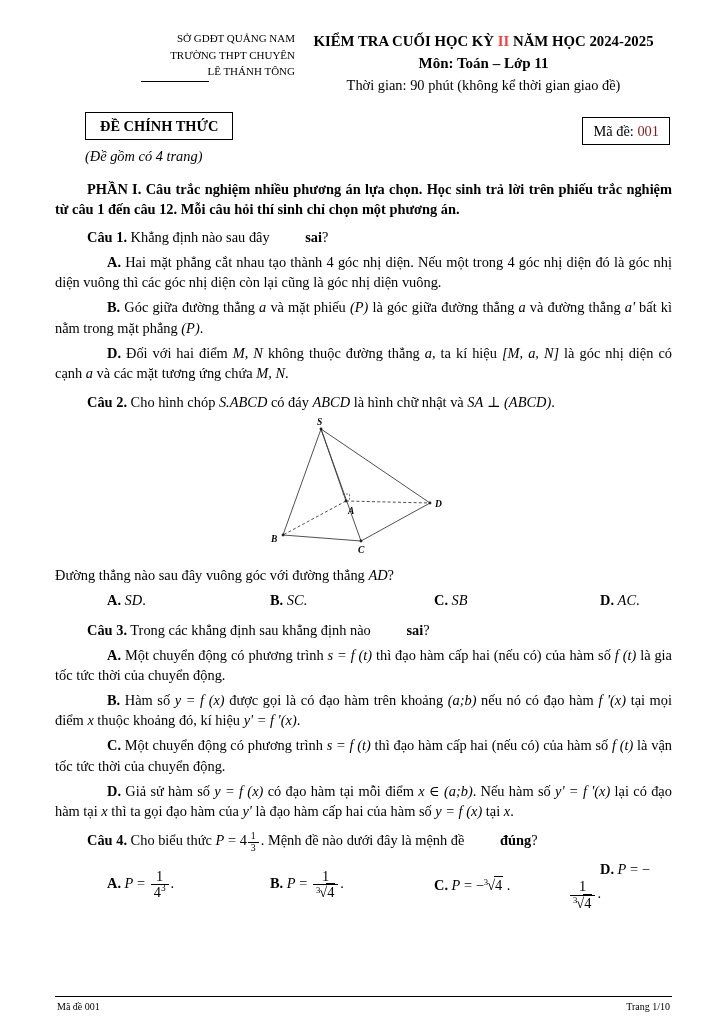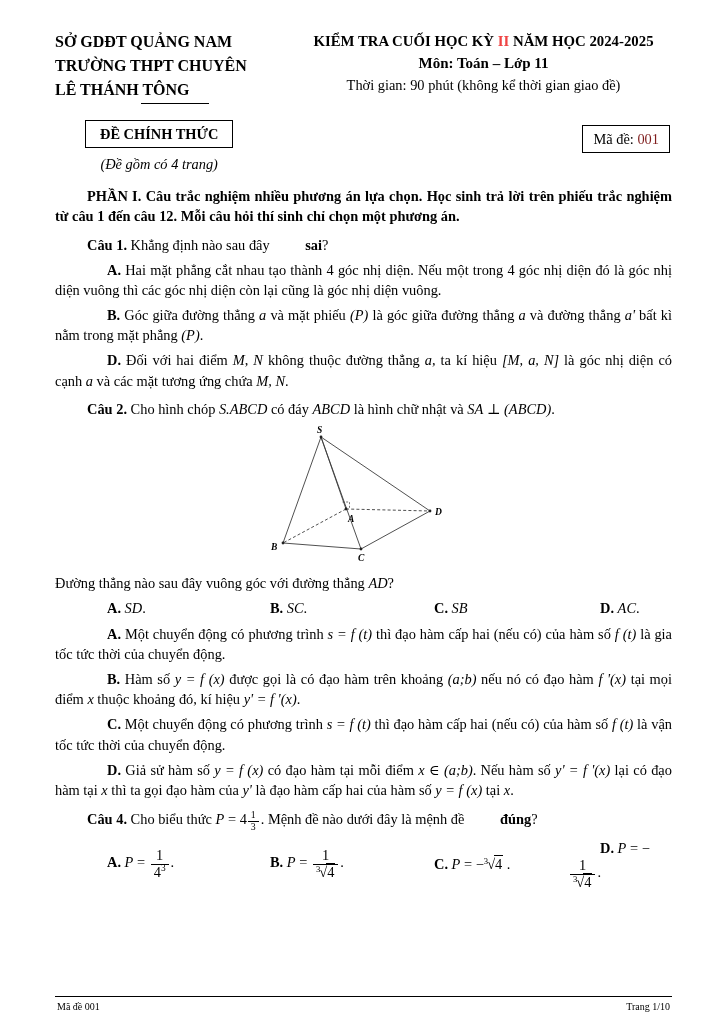--- a/index.html
+++ b/index.html
@@ -20,29 +20,29 @@
   .frac .num { display: block; border-bottom: 1px solid #000; padding: 0 3px; }
   .frac .den { display: block; padding: 0 3px; }
   .supfrac { font-size: 0.68em; vertical-align: 0.55em; margin-left: 1px; }
 
   .root { white-space: nowrap; }
   .ridx { font-size: 0.6em; vertical-align: 0.55em; margin-right: -1px; }
   .rad  { margin-right: -1px; }
   .rbody { border-top: 1px solid #000; padding: 0 1px; }
 
   .header { display: flex; margin-bottom: 12px; }
-  .h-left { width: 240px; text-align: left; font-weight: bold; font-size: 16px; line-height: 1.5; }
+  .h-left { width: 240px; text-align: right; font-weight: normal; font-size: 11px; line-height: 1.5; }
   .h-right { flex: 1; text-align: center; line-height: 1.5; }
   .hr1 { font-weight: bold; font-size: 14.8px; }
   .hr2 { font-weight: bold; font-size: 15px; }
   .hr3 { font-size: 14.4px; }
   .name-rule { width: 68px; border-bottom: 1.5px solid #000; margin: 1px auto 0; }
 
   .boxes-row { display: flex; justify-content: space-between; align-items: flex-start; margin: 4px 0 6px; }
-  .left-col { margin-left: 30px; text-align: center; }
+  .left-col { margin-left: 30px; text-align: left; }
   .official-box { border: 1px solid #000; padding: 3px 14px; font-weight: bold; display: inline-block; }
   .pages-note { margin-top: 6px; font-style: italic; }
   .code-box { border: 1px solid #000; padding: 3px 10px; margin-top: 5px; margin-right: 2px; }
 
   .para { margin: 2.5px 0; text-align: justify; }
   .part-title { margin: 6px 0 2px; }
   .stem { margin-top: 6px; }
   .opt  { text-indent: 20px; }
   .optrow { display: grid; grid-template-columns: 163px 164px 166px 1fr; padding-left: 20px; margin: 3px 0; align-items: center; }
   .figwrap { text-align: center; margin: 3px 0 0; }
@@ -120,20 +120,21 @@
   </div>
 
   <p class="para"><span>Đường thẳng nào sau đây vuông góc với đường thẳng </span><span class="ital">AD</span><span>?</span></p>
   <div class="optrow">
     <span><span class="bold">A.</span><span> </span><span class="ital">SD</span><span>.</span></span>
     <span><span class="bold">B.</span><span> </span><span class="ital">SC</span><span>.</span></span>
     <span><span class="bold">C.</span><span> </span><span class="ital">SB</span></span>
     <span><span class="bold">D.</span><span> </span><span class="ital">AC</span><span>.</span></span>
   </div>
 
+  <p class="para stem"><span class="bold">Câu 3.</span><span> Trong các khẳng định sau khẳng định nào </span><span class="bold">sai</span><span>?</span></p>
   <p class="para opt"><span class="bold">A.</span><span> Một chuyển động có phương trình </span><span class="ital">s = f (t)</span><span> thì đạo hàm cấp hai (nếu có) của hàm số </span><span class="ital">f (t)</span><span> là gia tốc tức thời của chuyển động.</span></p>
   <p class="para opt"><span class="bold">B.</span><span> Hàm số </span><span class="ital">y = f (x)</span><span> được gọi là có đạo hàm trên khoảng </span><span class="ital">(a;b)</span><span> nếu nó có đạo hàm </span><span class="ital">f '(x)</span><span> tại mọi điểm </span><span class="ital">x</span><span> thuộc khoảng đó, kí hiệu </span><span class="ital">y' = f '(x)</span><span>.</span></p>
   <p class="para opt"><span class="bold">C.</span><span> Một chuyển động có phương trình </span><span class="ital">s = f (t)</span><span> thì đạo hàm cấp hai (nếu có) của hàm số </span><span class="ital">f (t)</span><span> là vận tốc tức thời của chuyển động.</span></p>
   <p class="para opt"><span class="bold">D.</span><span> Giả sử hàm số </span><span class="ital">y = f (x)</span><span> có đạo hàm tại mỗi điểm </span><span class="ital">x ∈ (a;b)</span><span>. Nếu hàm số </span><span class="ital">y' = f '(x)</span><span> lại có đạo hàm tại </span><span class="ital">x</span><span> thì ta gọi đạo hàm của </span><span class="ital">y'</span><span> là đạo hàm cấp hai của hàm số </span><span class="ital">y = f (x)</span><span> tại </span><span class="ital">x</span><span>.</span></p>
 
   <p class="para stem"><span class="bold">Câu 4.</span><span> Cho biểu thức </span><span class="ital">P</span><span> = 4</span><span class="frac supfrac">
         <span class="num"><span>1</span></span>
         <span class="den"><span>3</span></span>
       </span><span>. Mệnh đề nào dưới đây là mệnh đề </span><span class="bold">đúng</span><span>?</span></p>
   <div class="optrow">

